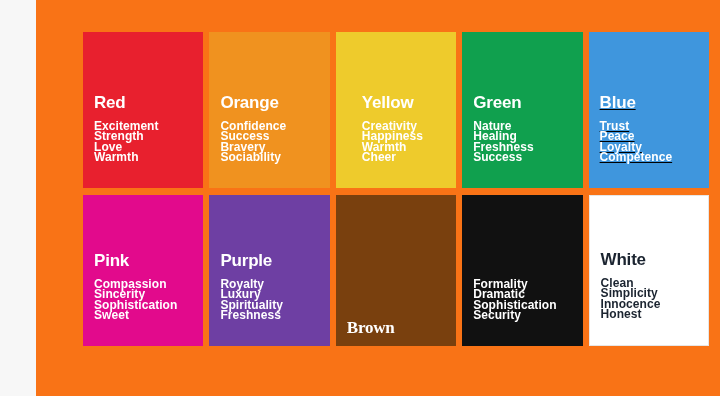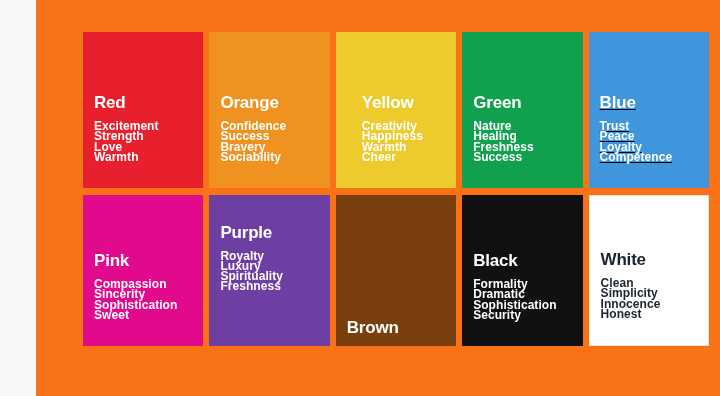--- a/index.html
+++ b/index.html
@@ -130,36 +130,35 @@
     <div class="card light-text" style="background: rgb(226, 10, 140);">
       <h2 class="card-title">Pink</h2>
       <ul class="card-traits">
         <li>Compassion</li>
         <li>Sincerity</li>
         <li>Sophistication</li>
         <li>Sweet</li>
       </ul>
     </div>
 
-    <div class="card light-text" style="background: rgb(110, 63, 163); justify-content: center;">
+    <div class="card light-text" style="background: rgb(110, 63, 163);">
       <h2 class="card-title">Purple</h2>
       <ul class="card-traits">
         <li>Royalty</li>
         <li>Luxury</li>
         <li>Spirituality</li>
         <li>Freshness</li>
       </ul>
     </div>
 
-    <div class="card light-text" style="background: rgb(121, 64, 14);">
+    <div class="card light-text" style="background: rgb(121, 64, 14); font-family: Liberation Serif, serif;">
       <h2 class="card-title">Brown</h2>
     </div>
 
     <div class="card light-text" style="background: rgb(17, 17, 17);">
-      <h2 class="card-title">Black</h2>
       <ul class="card-traits">
         <li>Formality</li>
         <li>Dramatic</li>
         <li>Sophistication</li>
         <li>Security</li>
       </ul>
     </div>
 
     <div class="card dark-text bordered" style="background: rgb(255, 255, 255); justify-content: flex-end;">
       <h2 class="card-title">White</h2>

